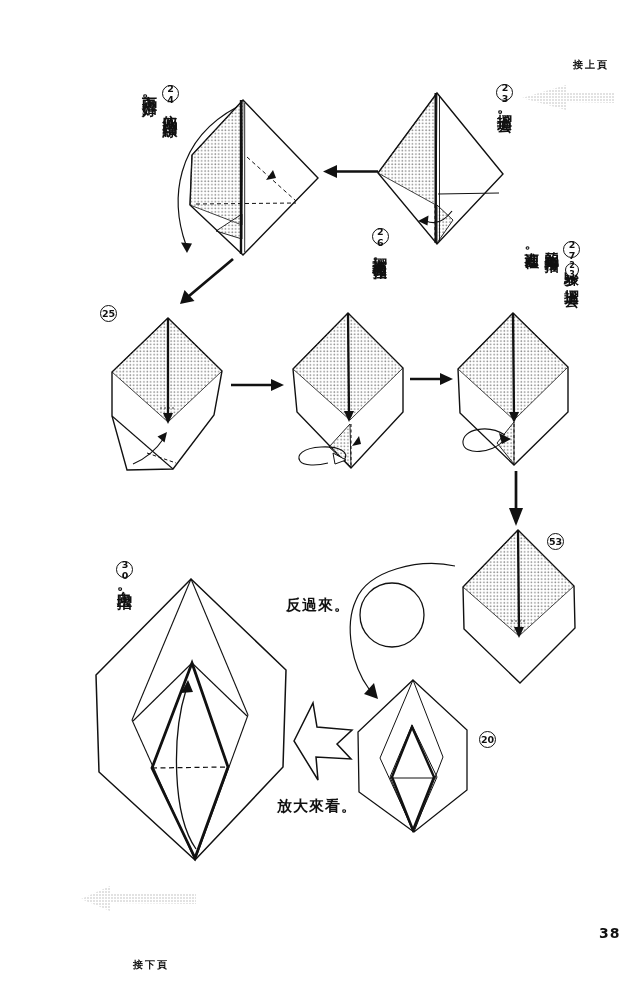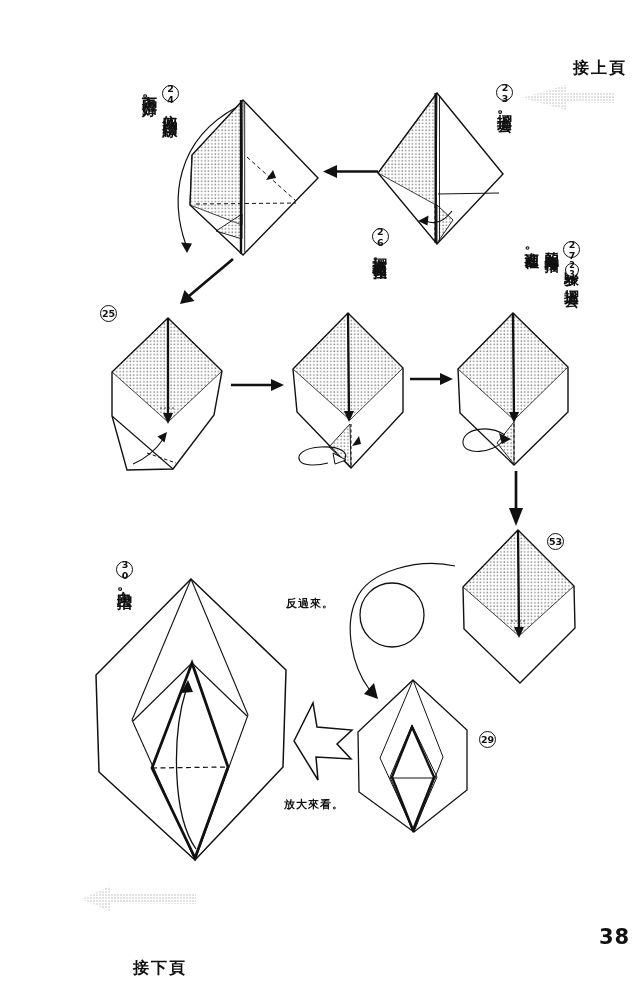--- a/index.html
+++ b/index.html
@@ -3,36 +3,36 @@
 <meta charset="utf-8">
 <style>
   html,body{margin:0;padding:0;background:#e8e8e8;}
   .page{
     position:relative;width:638px;height:1000px;background:#ffffff;
     font-family:"DejaVu Sans","Liberation Sans",sans-serif;color:#111;
     margin:0 auto;overflow:hidden;
   }
   .diagram-layer{position:absolute;left:0;top:0;}
   .txt{position:absolute;white-space:nowrap;}
-  .hcap{font-size:11px;font-weight:600;letter-spacing:1px;}
-  .navlabel{font-size:16px;font-weight:bold;letter-spacing:2px;}
+  .hcap{font-size:15px;font-weight:600;letter-spacing:1px;}
+  .navlabel{font-size:10px;font-weight:bold;letter-spacing:2px;}
   .vcap{
     position:absolute;writing-mode:vertical-rl;text-orientation:upright;
     font-size:15px;font-weight:600;letter-spacing:2px;line-height:1.3;color:#111;
   }
   .vcol{margin:0 1px;}
   .circ{
     display:inline-flex;align-items:center;justify-content:center;
     width:17px;height:17px;box-sizing:border-box;border:1.7px solid #111;
     border-radius:50%;font-size:9.5px;font-weight:bold;background:#fff;
     letter-spacing:0;line-height:1;margin:1px 0;
   }
   .circ.small{width:14px;height:14px;font-size:8px;border-width:1.3px;}
   .circ.solo{position:absolute;}
-  .pagenum{font-size:21px;font-weight:bold;letter-spacing:1px;}
+  .pagenum{font-size:14px;font-weight:bold;letter-spacing:1px;}
 </style>
 </head>
 <body>
 
 <div class="page">
 
   <svg class="diagram-layer" width="638" height="1000" viewBox="0 0 638 1000">
     <defs>
       <pattern id="ht" patternUnits="userSpaceOnUse" width="3.4" height="3.4">
         <circle cx="1.1" cy="1.1" r="0.85" fill="#8a8a8a"></circle>
@@ -190,23 +190,23 @@
   <div class="vcap" style="left:521px;top:240px;font-size:14.5px;letter-spacing:1.5px;">
     <div class="vcol"><span class="circ">27</span><span>步驟</span><span class="circ small">23</span><span>摺過去</span></div>
     <div class="vcol"><span>的三角形再摺</span></div>
     <div class="vcol"><span>進裡面。</span></div>
   </div>
 
   <span class="circ solo" style="left:547px;top:532px;">53</span>
 
   <div class="txt hcap" style="left:286px;top:596px;">反過來。</div>
 
-  <span class="circ solo" style="left:479px;top:730px;">29</span>
-
-  <div class="txt hcap" style="left:284px;top:797px;">放大來看。</div>
+  <span class="circ solo" style="left:479px;top:730px;">20</span>
+
+  <div class="txt hcap" style="left:277px;top:797px;">放大來看。</div>
 
   <div class="vcap" style="left:113px;top:560px;">
     <div class="vcol"><span class="circ">30</span><span>向上摺。</span></div>
   </div>
 
   <div class="txt navlabel" style="left:133px;top:958px;">接下頁</div>
 
   <div class="txt pagenum" style="left:599px;top:925px;">38</div>
 
 </div>

